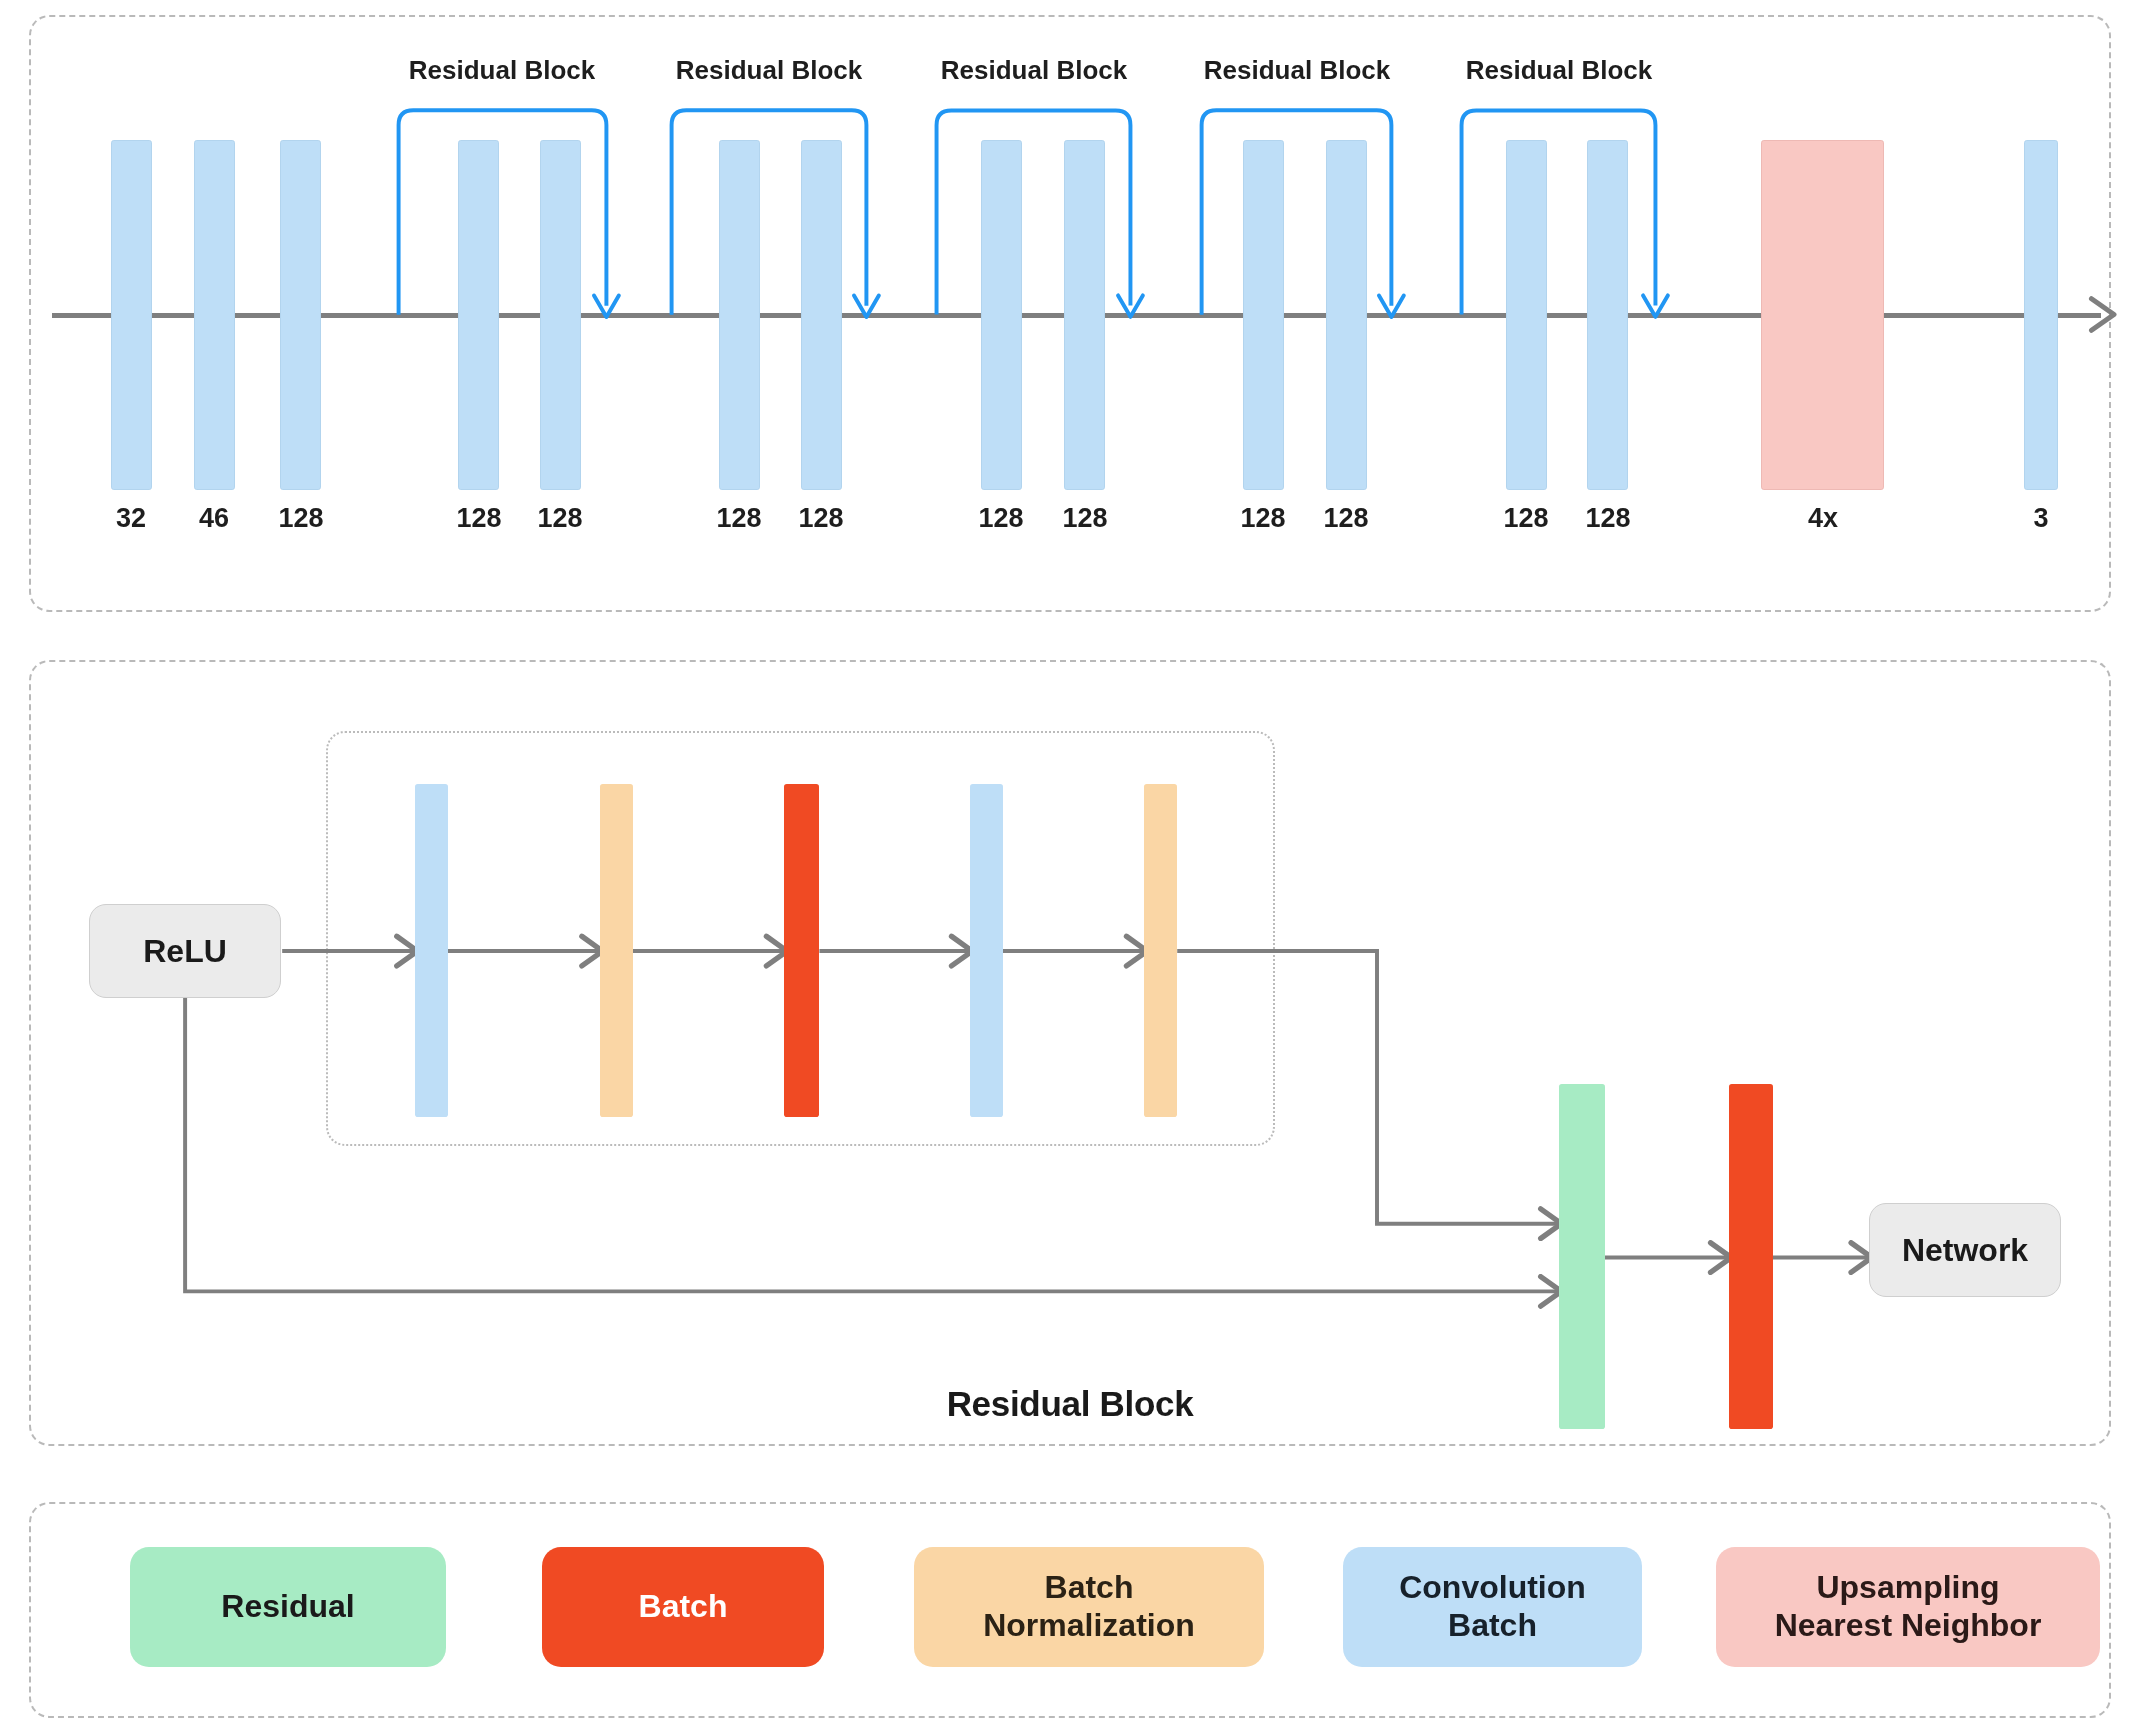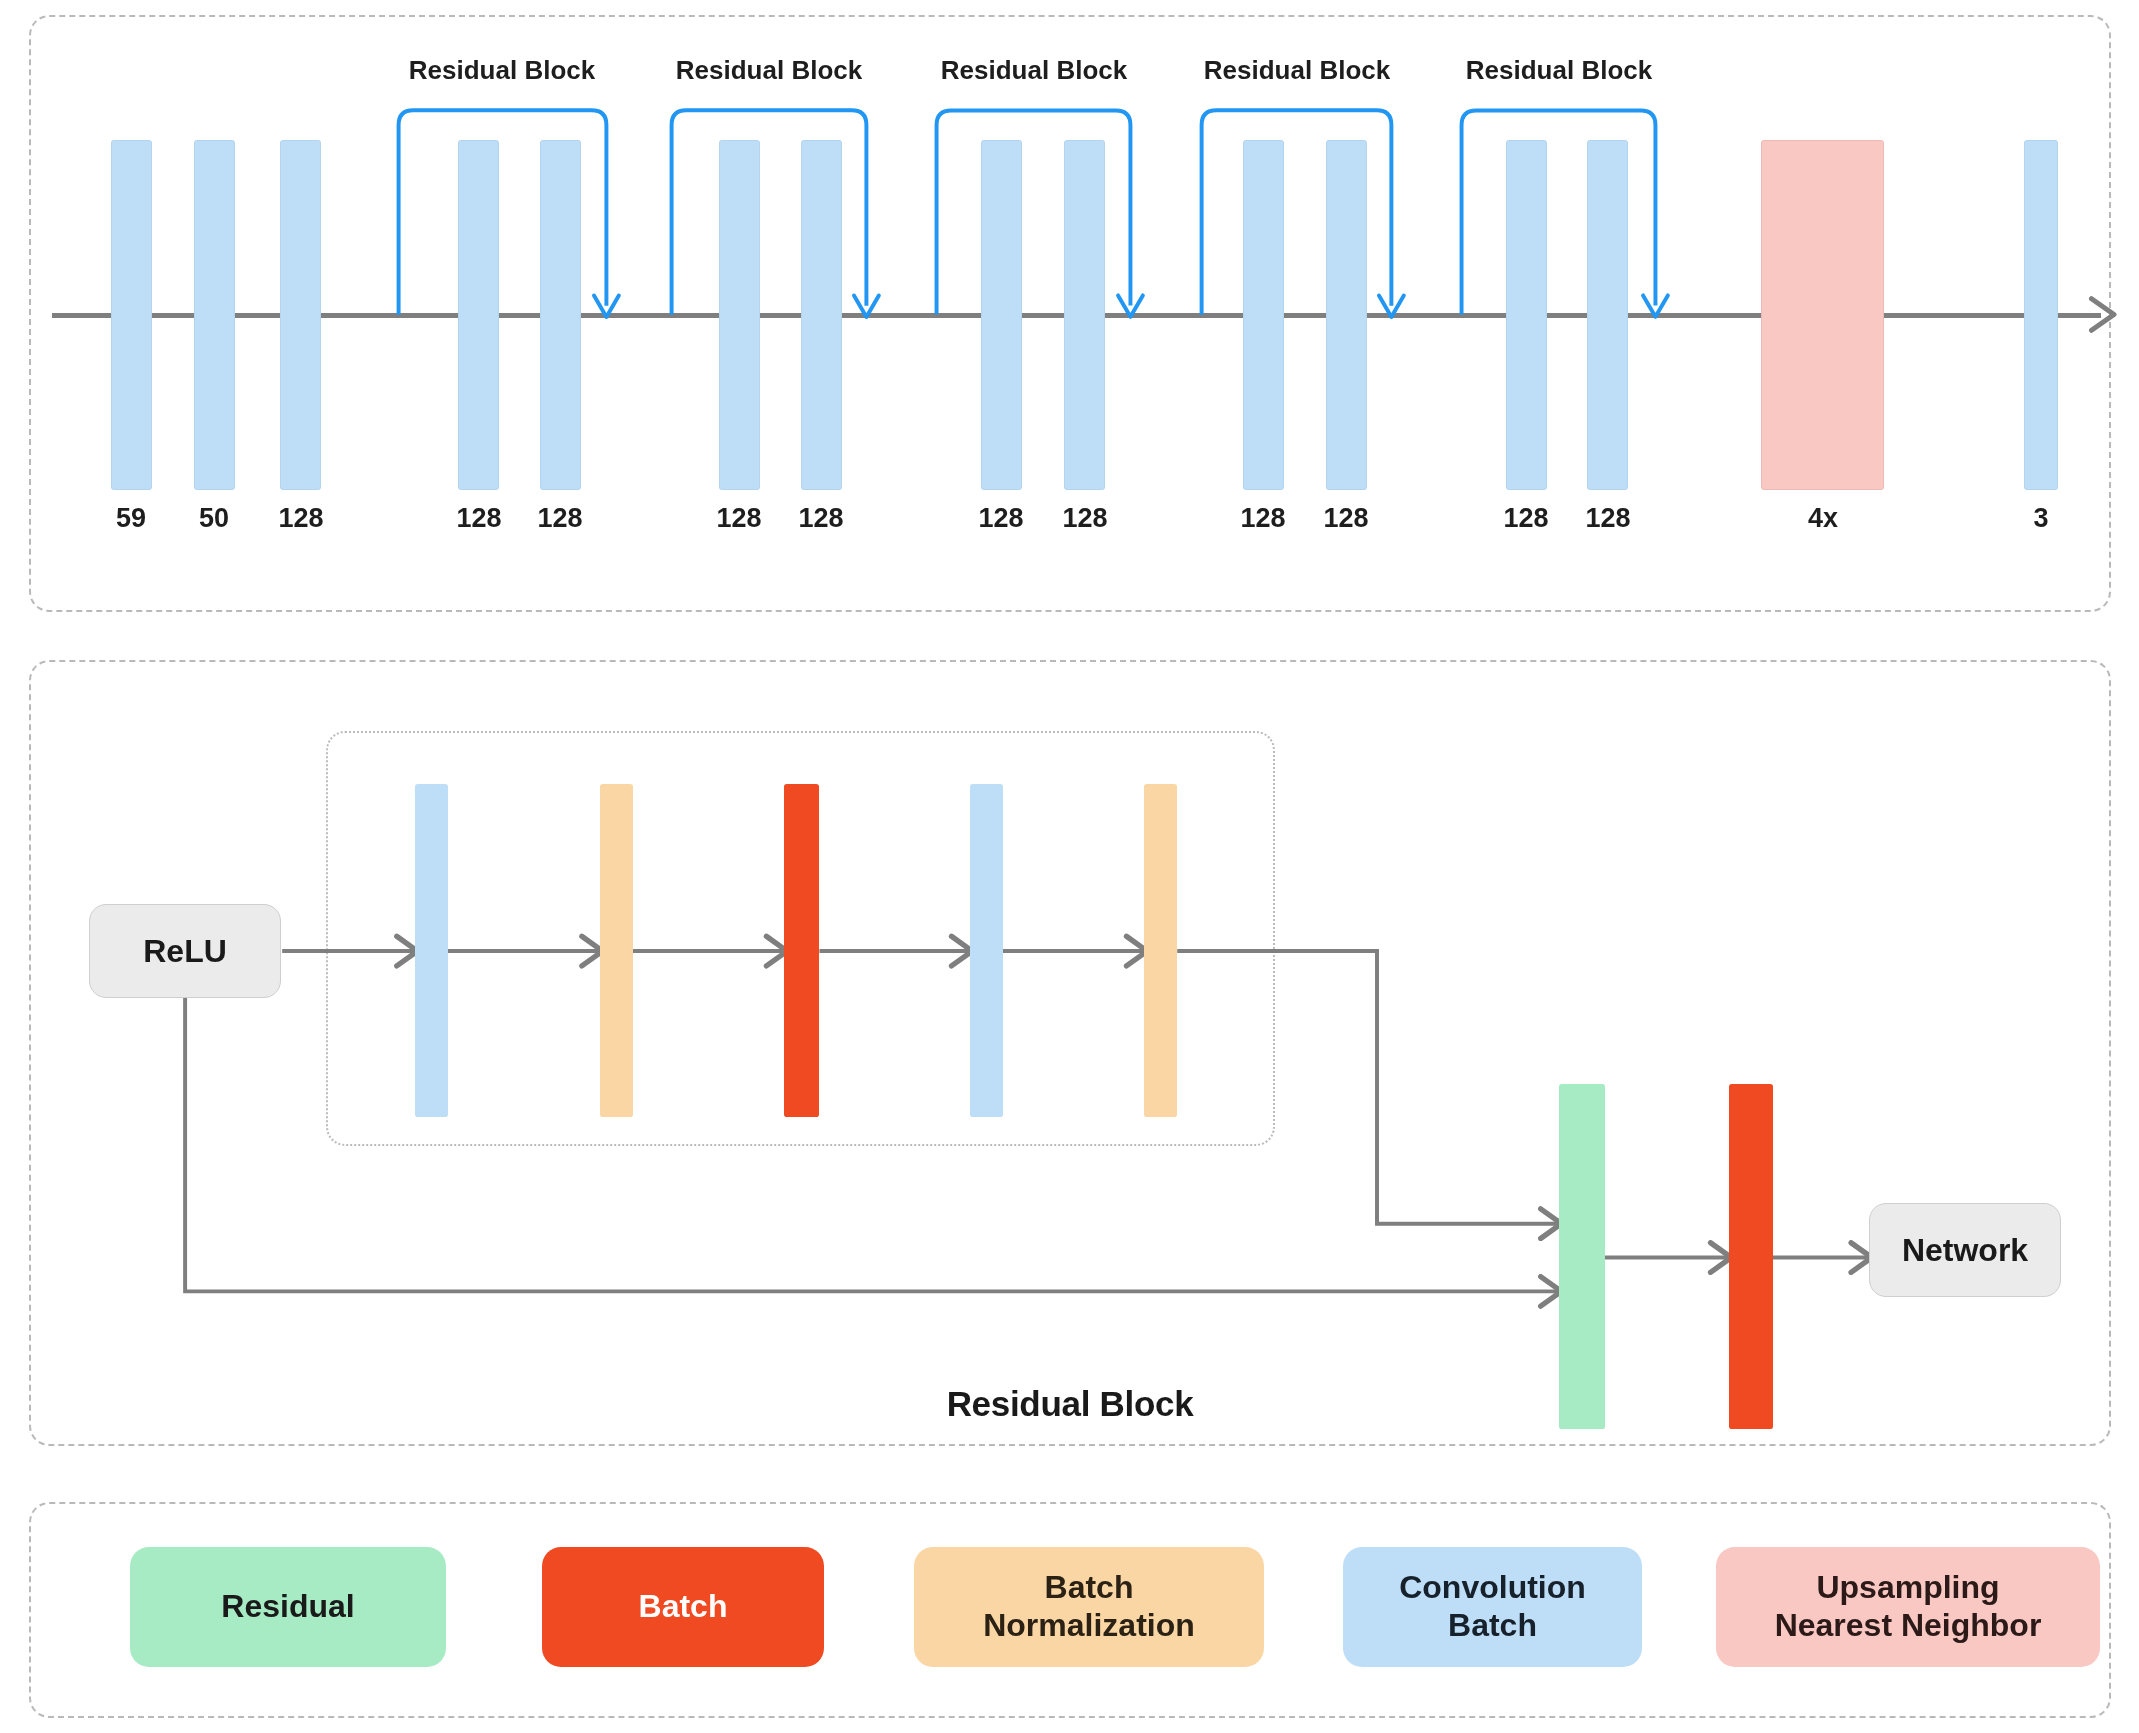--- a/index.html
+++ b/index.html
@@ -136,23 +136,23 @@
 
   <div class="panel" id="panel-resnet"></div>
 
   <div id="axis-line"></div>
   <svg id="axis-arrow" viewBox="0 0 60 80">
     <path d="M6 12 L46 40 L6 68" fill="none" stroke="#7f7f7f" stroke-width="9" stroke-linecap="round" stroke-linejoin="round"></path>
   </svg>
 
   <div id="resnet-bars">
       <div class="nbar conv" style="left: 111px; width: 41px; height: 350px; top: 140px;"></div>
-      <div class="nlabel" style="left: 131px; top: 503px;">59</div>
+      <div class="nlabel" style="left: 131px; top: 503px;">32</div>
       <div class="nbar conv" style="left: 194px; width: 41px; height: 350px; top: 140px;"></div>
-      <div class="nlabel" style="left: 214px; top: 503px;">50</div>
+      <div class="nlabel" style="left: 214px; top: 503px;">46</div>
       <div class="nbar conv" style="left: 280px; width: 41px; height: 350px; top: 140px;"></div>
       <div class="nlabel" style="left: 301px; top: 503px;">128</div>
       <div class="nbar conv" style="left: 458px; width: 41px; height: 350px; top: 140px;"></div>
       <div class="nlabel" style="left: 479px; top: 503px;">128</div>
       <div class="nbar conv" style="left: 540px; width: 41px; height: 350px; top: 140px;"></div>
       <div class="nlabel" style="left: 560px; top: 503px;">128</div>
       <div class="nbar conv" style="left: 719px; width: 41px; height: 350px; top: 140px;"></div>
       <div class="nlabel" style="left: 739px; top: 503px;">128</div>
       <div class="nbar conv" style="left: 801px; width: 41px; height: 350px; top: 140px;"></div>
       <div class="nlabel" style="left: 821px; top: 503px;">128</div>

